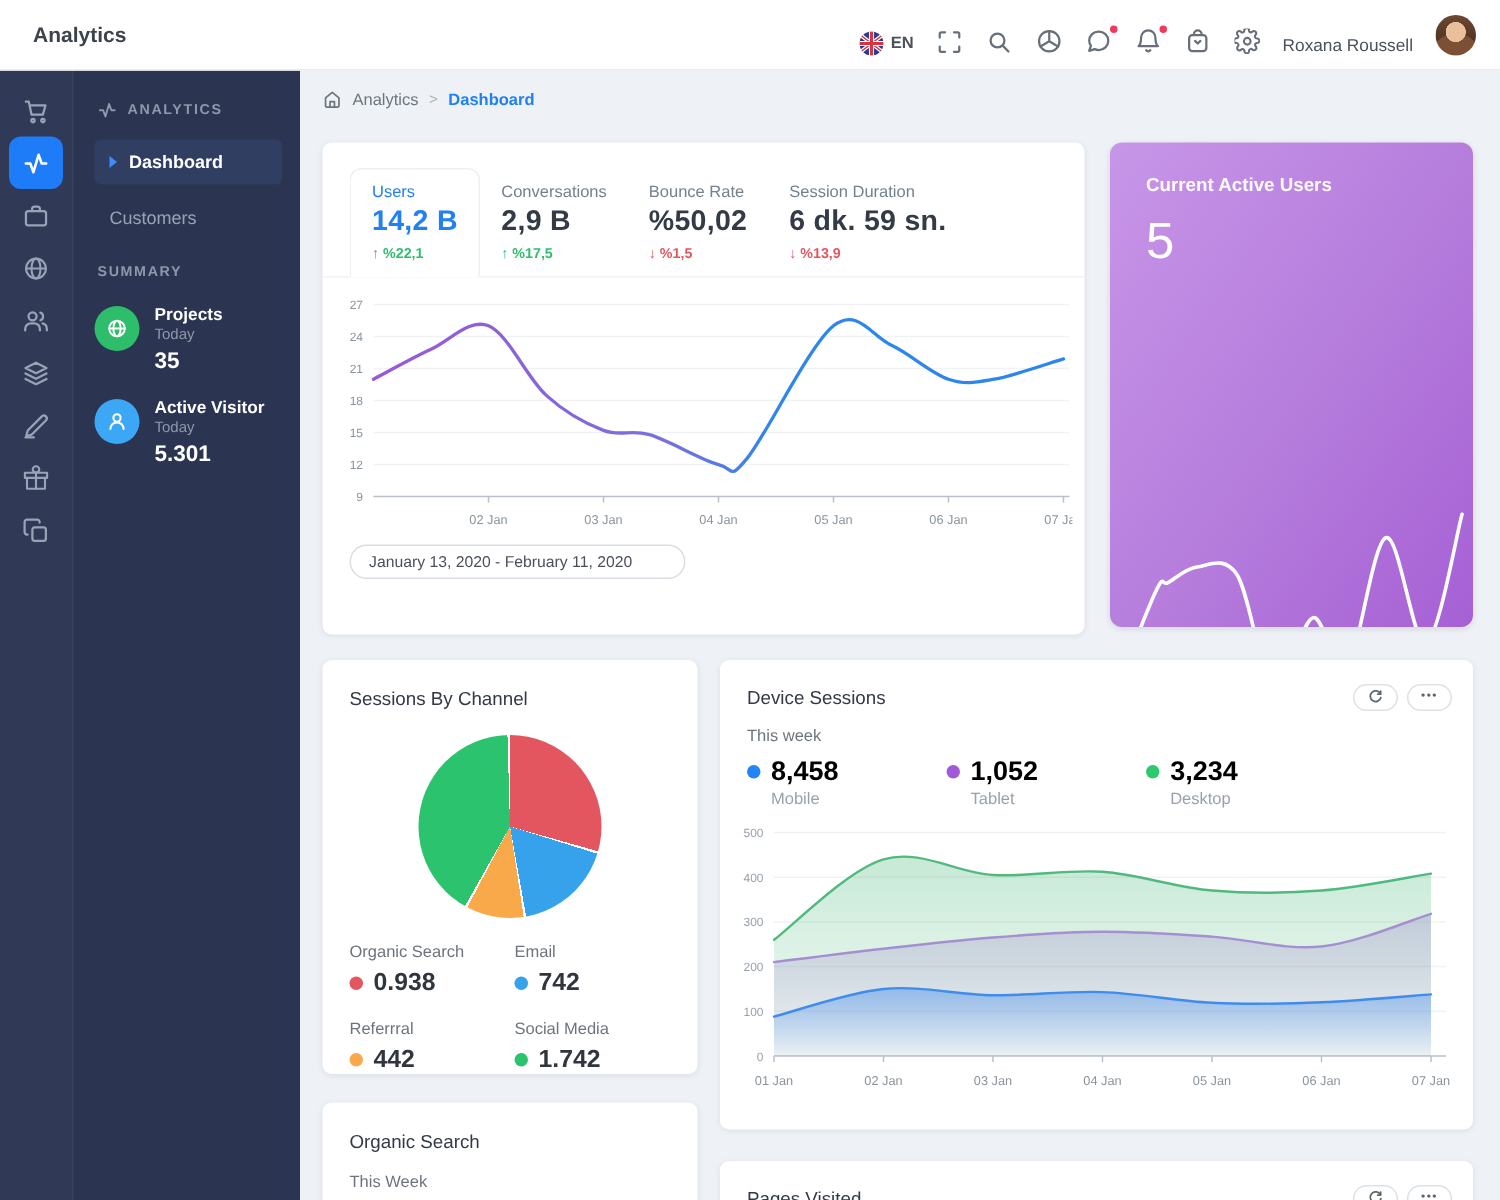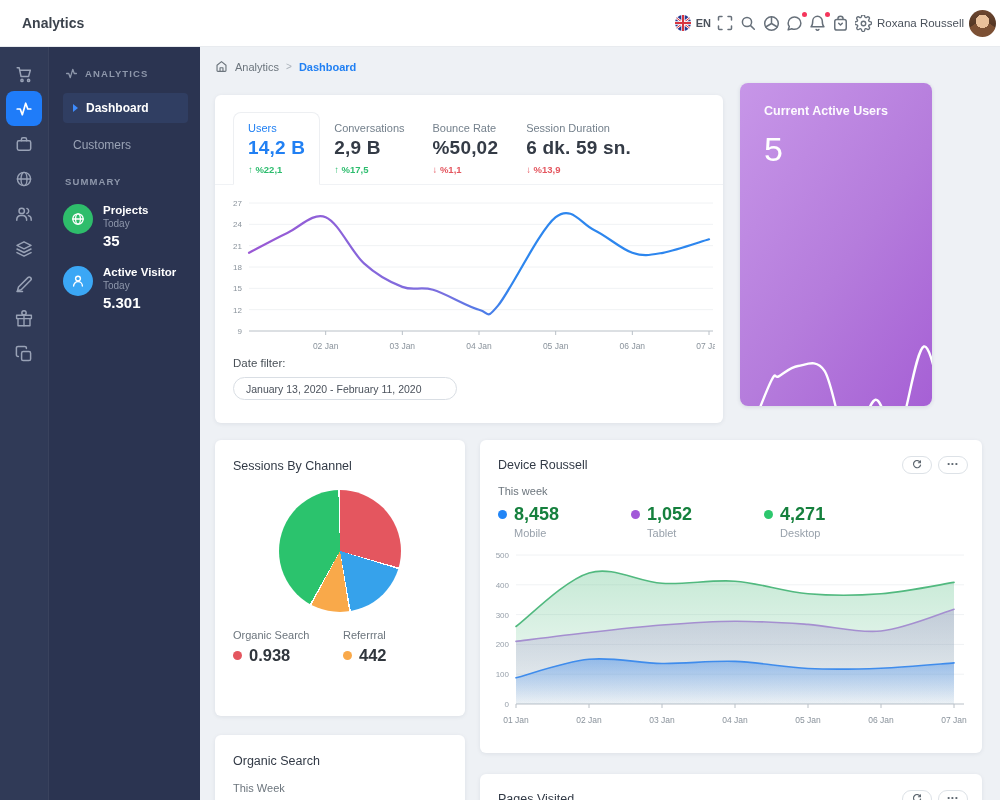--- a/index.html
+++ b/index.html
@@ -6,21 +6,21 @@
     font-family:"Liberation Sans",sans-serif;background:#eef1f5;-webkit-font-smoothing:antialiased;}
   *{box-sizing:border-box;}
   #app{position:relative;width:1000px;height:800px;background:#eef1f5;}
 
   
   .topbar{position:absolute;top:0;left:0;width:1000px;height:47px;background:#fff;
     border-bottom:1px solid #e8ebef;display:flex;align-items:center;z-index:6;}
   .brand{width:200px;height:100%;display:flex;align-items:center;gap:8px;padding-left:18px;}
   .brand-name{font-size:20px;font-weight:600;color:#2b3340;letter-spacing:.2px;}
   .page-title{margin-left:22px;font-size:14px;font-weight:600;color:#3c434d;}
-  .top-right{margin-left:auto;display:flex;align-items:center;gap:5px;padding-right:4px;}
+  .top-right{margin-left:auto;display:flex;align-items:flex-end;gap:15px;padding-right:16px;}
   .top-ic{position:relative;width:18px;height:18px;display:flex;align-items:center;justify-content:center;cursor:pointer;}
   .lang{display:flex;align-items:center;gap:5px;cursor:pointer;}
   .lang-label{font-size:11px;font-weight:600;color:#4a515b;}
   .reddot{position:absolute;top:-2px;right:-4px;width:5px;height:5px;border-radius:50%;background:#f5365c;}
   .user-name{font-size:11.5px;color:#4a515b;}
   .avatar{width:27px;height:27px;border-radius:50%;cursor:pointer;
     background:radial-gradient(circle at 50% 42%,#e9c09b 0 32%,rgba(0,0,0,0) 33%),
     radial-gradient(circle at 50% 108%,#7c5034 0 52%,rgba(0,0,0,0) 53%),
     linear-gradient(180deg,#6e4730,#3f2a1c);}
 
@@ -62,21 +62,21 @@
   .stat.active .stat-label,.stat.active .stat-value{color:#2180f3;}
   .stat-value{font-size:19px;font-weight:600;color:#343b46;margin-top:3px;letter-spacing:.2px;}
   .stat-delta{font-size:9.5px;font-weight:600;margin-top:5px;}
   .up{color:#2dbd6e;} .down{color:#e4565f;}
   #traffic-svg{display:block;margin:10px 4px 0 8px;}
   .datefilter-label{font-size:11.5px;color:#495057;margin:2px 0 0 18px;}
   .date-input{display:block;margin:8px 0 0 18px;width:224px;height:23px;border:1px solid #d9dee4;
     border-radius:12px;font-family:"Liberation Sans",sans-serif;font-size:10.5px;color:#4a515b;padding:0 12px;outline:none;background:#fff;}
 
   
-  #card-active{left:740px;top:83px;width:192px;height:323px;border-radius:8px;overflow:hidden;
+  #card-active{left:740px;top:95px;width:242px;height:323px;border-radius:8px;overflow:hidden;
     background:linear-gradient(125deg,#c796e8 0%,#b57cdc 55%,#a660d5 100%);
     box-shadow:0 1px 4px rgba(25,39,70,.12);}
   .au-title{padding:21px 0 0 24px;font-size:12.5px;font-weight:600;color:rgba(255,255,255,.96);}
   .au-value{padding-left:24px;margin-top:12px;font-size:34px;font-weight:400;color:#fff;}
   #spark-svg{position:absolute;left:0;top:238px;}
 
   
   #card-sessions{left:215px;top:440px;width:250px;height:276px;}
   #card-sessions .card-title{padding:19px 0 0 18px;}
   .pie{width:122px;height:122px;border-radius:50%;margin:17px auto 0 auto;}
@@ -90,21 +90,21 @@
   #card-device{left:480px;top:440px;width:502px;height:313px;}
   .dev-head{display:flex;align-items:center;padding:16px 14px 0 18px;}
   .dev-btns{margin-left:auto;display:flex;gap:6px;}
   .mini-btn{height:18px;min-width:30px;border:1px solid #dde2e7;border-radius:9px;background:#fff;
     display:flex;align-items:center;justify-content:center;cursor:pointer;color:#5d666f;}
   .mini-dots{font-size:8px;letter-spacing:1px;color:#5d666f;line-height:1;margin-top:-3px;}
   .dev-period{margin:11px 0 0 18px;font-size:11px;color:#6c757d;}
   .dev-stats{display:flex;padding:7px 0 0 18px;}
   .dev-stat{margin-right:72px;}
   .ds-valrow{display:flex;align-items:center;gap:7px;}
-  .ds-value{font-size:18px;font-weight:700;color:#15803d;}
+  .ds-value{font-size:18px;font-weight:700;color:#000000;}
   .ds-label{font-size:11px;color:#98a1ab;margin:2px 0 0 16px;}
   #device-svg{display:block;margin:6px 0 0 8px;}
 
   
   #card-organic{left:215px;top:735px;width:250px;height:120px;}
   #card-organic .card-title{padding:19px 0 0 18px;}
   .org-period{margin:14px 0 0 18px;font-size:11px;color:#6c757d;}
   #card-pages{left:480px;top:774px;width:502px;height:90px;}
 </style>
 </head>
@@ -303,21 +303,21 @@
         <div class="stat-delta up"><span>↑</span> <span>%22,1</span></div>
       </div>
       <div class="stat">
         <div class="stat-label">Conversations</div>
         <div class="stat-value">2,9 B</div>
         <div class="stat-delta up"><span>↑</span> <span>%17,5</span></div>
       </div>
       <div class="stat">
         <div class="stat-label">Bounce Rate</div>
         <div class="stat-value">%50,02</div>
-        <div class="stat-delta down"><span>↓</span> <span>%1,1</span></div>
+        <div class="stat-delta down"><span>↓</span> <span>%1,5</span></div>
       </div>
       <div class="stat">
         <div class="stat-label">Session Duration</div>
         <div class="stat-value">6 dk. 59 sn.</div>
         <div class="stat-delta down"><span>↓</span> <span>%13,9</span></div>
       </div>
     </div>
 
     <svg id="traffic-svg" width="492" height="160" viewBox="0 0 492 160">
       <defs>
@@ -350,21 +350,20 @@
         <text x="256" y="154" text-anchor="middle" font-size="8.5" fill="#8a939c" font-family="Liberation Sans, sans-serif">04 Jan</text>
         <line x1="332.66666666666663" y1="136" x2="332.66666666666663" y2="140" stroke="#b9c0c7"></line>
         <text x="332.66666666666663" y="154" text-anchor="middle" font-size="8.5" fill="#8a939c" font-family="Liberation Sans, sans-serif">05 Jan</text>
         <line x1="409.33333333333337" y1="136" x2="409.33333333333337" y2="140" stroke="#b9c0c7"></line>
         <text x="409.33333333333337" y="154" text-anchor="middle" font-size="8.5" fill="#8a939c" font-family="Liberation Sans, sans-serif">06 Jan</text>
         <line x1="486" y1="136" x2="486" y2="140" stroke="#b9c0c7"></line>
         <text x="486" y="154" text-anchor="middle" font-size="8.5" fill="#8a939c" font-family="Liberation Sans, sans-serif">07 Jan</text>
         <path d="M26.0 57.8 C32.4 54.5 51.6 43.8 64.3 37.9 C77.1 31.9 89.9 17.1 102.7 22.2 C115.4 27.3 128.2 56.8 141.0 68.4 C153.8 80.1 167.8 87.5 179.3 91.9 C190.8 96.3 197.2 91.0 210.0 94.8 C222.8 98.5 245.1 112.1 256.0 114.7 C266.9 117.3 262.4 125.8 275.2 110.4 C287.9 95.0 316.7 34.8 332.7 22.2 C348.6 9.7 358.2 29.1 371.0 35.0 C383.8 40.9 397.8 54.0 409.3 57.8 C420.8 61.6 427.2 60.0 440.0 57.8 C452.8 55.5 478.3 46.5 486.0 44.3" fill="none" stroke="url(#tgrad)" stroke-width="2.2" stroke-linecap="round"></path>
       </svg>
 
-    <div class="datefilter-label">Date filter:</div>
     <input class="date-input" readonly="" value="January 13, 2020 - February 11, 2020" style="">
   </div>
 
   <div class="card" id="card-active">
     <div class="au-title">Current Active Users</div>
     <div class="au-value">5</div>
     <svg id="spark-svg" width="242" height="142" viewBox="0 0 242 142">
         <path d="M9.7 112.6 C13.3 103.7 26.6 68.8 31.5 59.3 C36.3 49.8 34.3 57.8 38.7 55.4 C43.2 53.0 50.4 45.9 58.1 45.0 C65.7 44.1 76.2 37.0 84.7 50.2 C93.2 63.4 100.4 119.5 108.9 124.3 C117.4 129.1 127.5 80.3 135.5 78.8 C143.6 77.3 149.2 124.1 157.3 115.2 C165.4 106.3 175.0 28.8 183.9 25.5 C192.8 22.2 202.1 98.3 210.5 95.7 C219.0 93.1 230.7 24.2 234.7 9.9" fill="none" stroke="#ffffff" stroke-width="2.4" stroke-linecap="round"></path>
       </svg>
   </div>
@@ -374,32 +373,46 @@
     <div class="pie" id="sessions-pie" style="background: conic-gradient(rgb(228, 86, 95) 0deg, rgb(228, 86, 95) 105.7deg, rgb(255, 255, 255) 105.7deg, rgb(255, 255, 255) 107.3deg, rgb(54, 162, 235) 107.274deg, rgb(54, 162, 235) 169.8deg, rgb(255, 255, 255) 169.8deg, rgb(255, 255, 255) 171.4deg, rgb(249, 169, 74) 171.363deg, rgb(249, 169, 74) 207.9deg, rgb(255, 255, 255) 207.9deg, rgb(255, 255, 255) 209.5deg, rgb(43, 195, 109) 209.539deg, rgb(43, 195, 109) 358.4deg, rgb(255, 255, 255) 358.4deg, rgb(255, 255, 255) 360deg);"></div>
     <div class="legend">
       <div>
         <div class="lg-label">Organic Search</div>
         <div class="lg-valrow">
             <span class="dot" style="background: rgb(228, 86, 95);"></span>
             <span class="lg-value">0.938</span>
           </div>
       </div>
       <div>
+        <div class="lg-label">Email</div>
+        <div class="lg-valrow">
+            <span class="dot" style="background: rgb(54, 162, 235);"></span>
+            <span class="lg-value">742</span>
+          </div>
+      </div>
+      <div>
         <div class="lg-label">Referrral</div>
         <div class="lg-valrow">
             <span class="dot" style="background: rgb(249, 169, 74);"></span>
             <span class="lg-value">442</span>
           </div>
       </div>
+      <div>
+        <div class="lg-label">Social Media</div>
+        <div class="lg-valrow">
+            <span class="dot" style="background: rgb(43, 195, 109);"></span>
+            <span class="lg-value">1.742</span>
+          </div>
+      </div>
     </div>
   </div>
 
   <div class="card" id="card-device">
     <div class="dev-head">
-      <span class="card-title">Device Roussell</span>
+      <span class="card-title">Device Sessions</span>
       <span class="dev-btns">
         <span class="mini-btn">
           <svg width="10" height="10" viewBox="0 0 14 14" fill="none" stroke="#5d666f" stroke-width="1.6" stroke-linecap="round">
             <path d="M11.6 3.5A5 5 0 1 0 12 7"></path>
               <path d="M11.8 1v2.8H9" stroke-linejoin="round"></path>
           </svg>
         </span>
         <span class="mini-btn">
             <span class="mini-dots">•••</span>
           </span>
@@ -417,21 +430,21 @@
       <div class="dev-stat">
         <div class="ds-valrow">
             <span class="dot" style="background: rgb(162, 89, 216);"></span>
             <span class="ds-value">1,052</span>
           </div>
         <div class="ds-label">Tablet</div>
       </div>
       <div class="dev-stat">
         <div class="ds-valrow">
             <span class="dot" style="background: rgb(45, 199, 109);"></span>
-            <span class="ds-value">4,271</span>
+            <span class="ds-value">3,234</span>
           </div>
         <div class="ds-label">Desktop</div>
       </div>
     </div>
     <svg id="device-svg" width="486" height="185" viewBox="0 0 486 185">
       <defs>
         <linearGradient id="fillg" x1="0" y1="0" x2="0" y2="1">
             <stop offset="0" stop-color="#54bd82" stop-opacity=".33"></stop>
             <stop offset="1" stop-color="#54bd82" stop-opacity=".05"></stop>
           </linearGradient>

